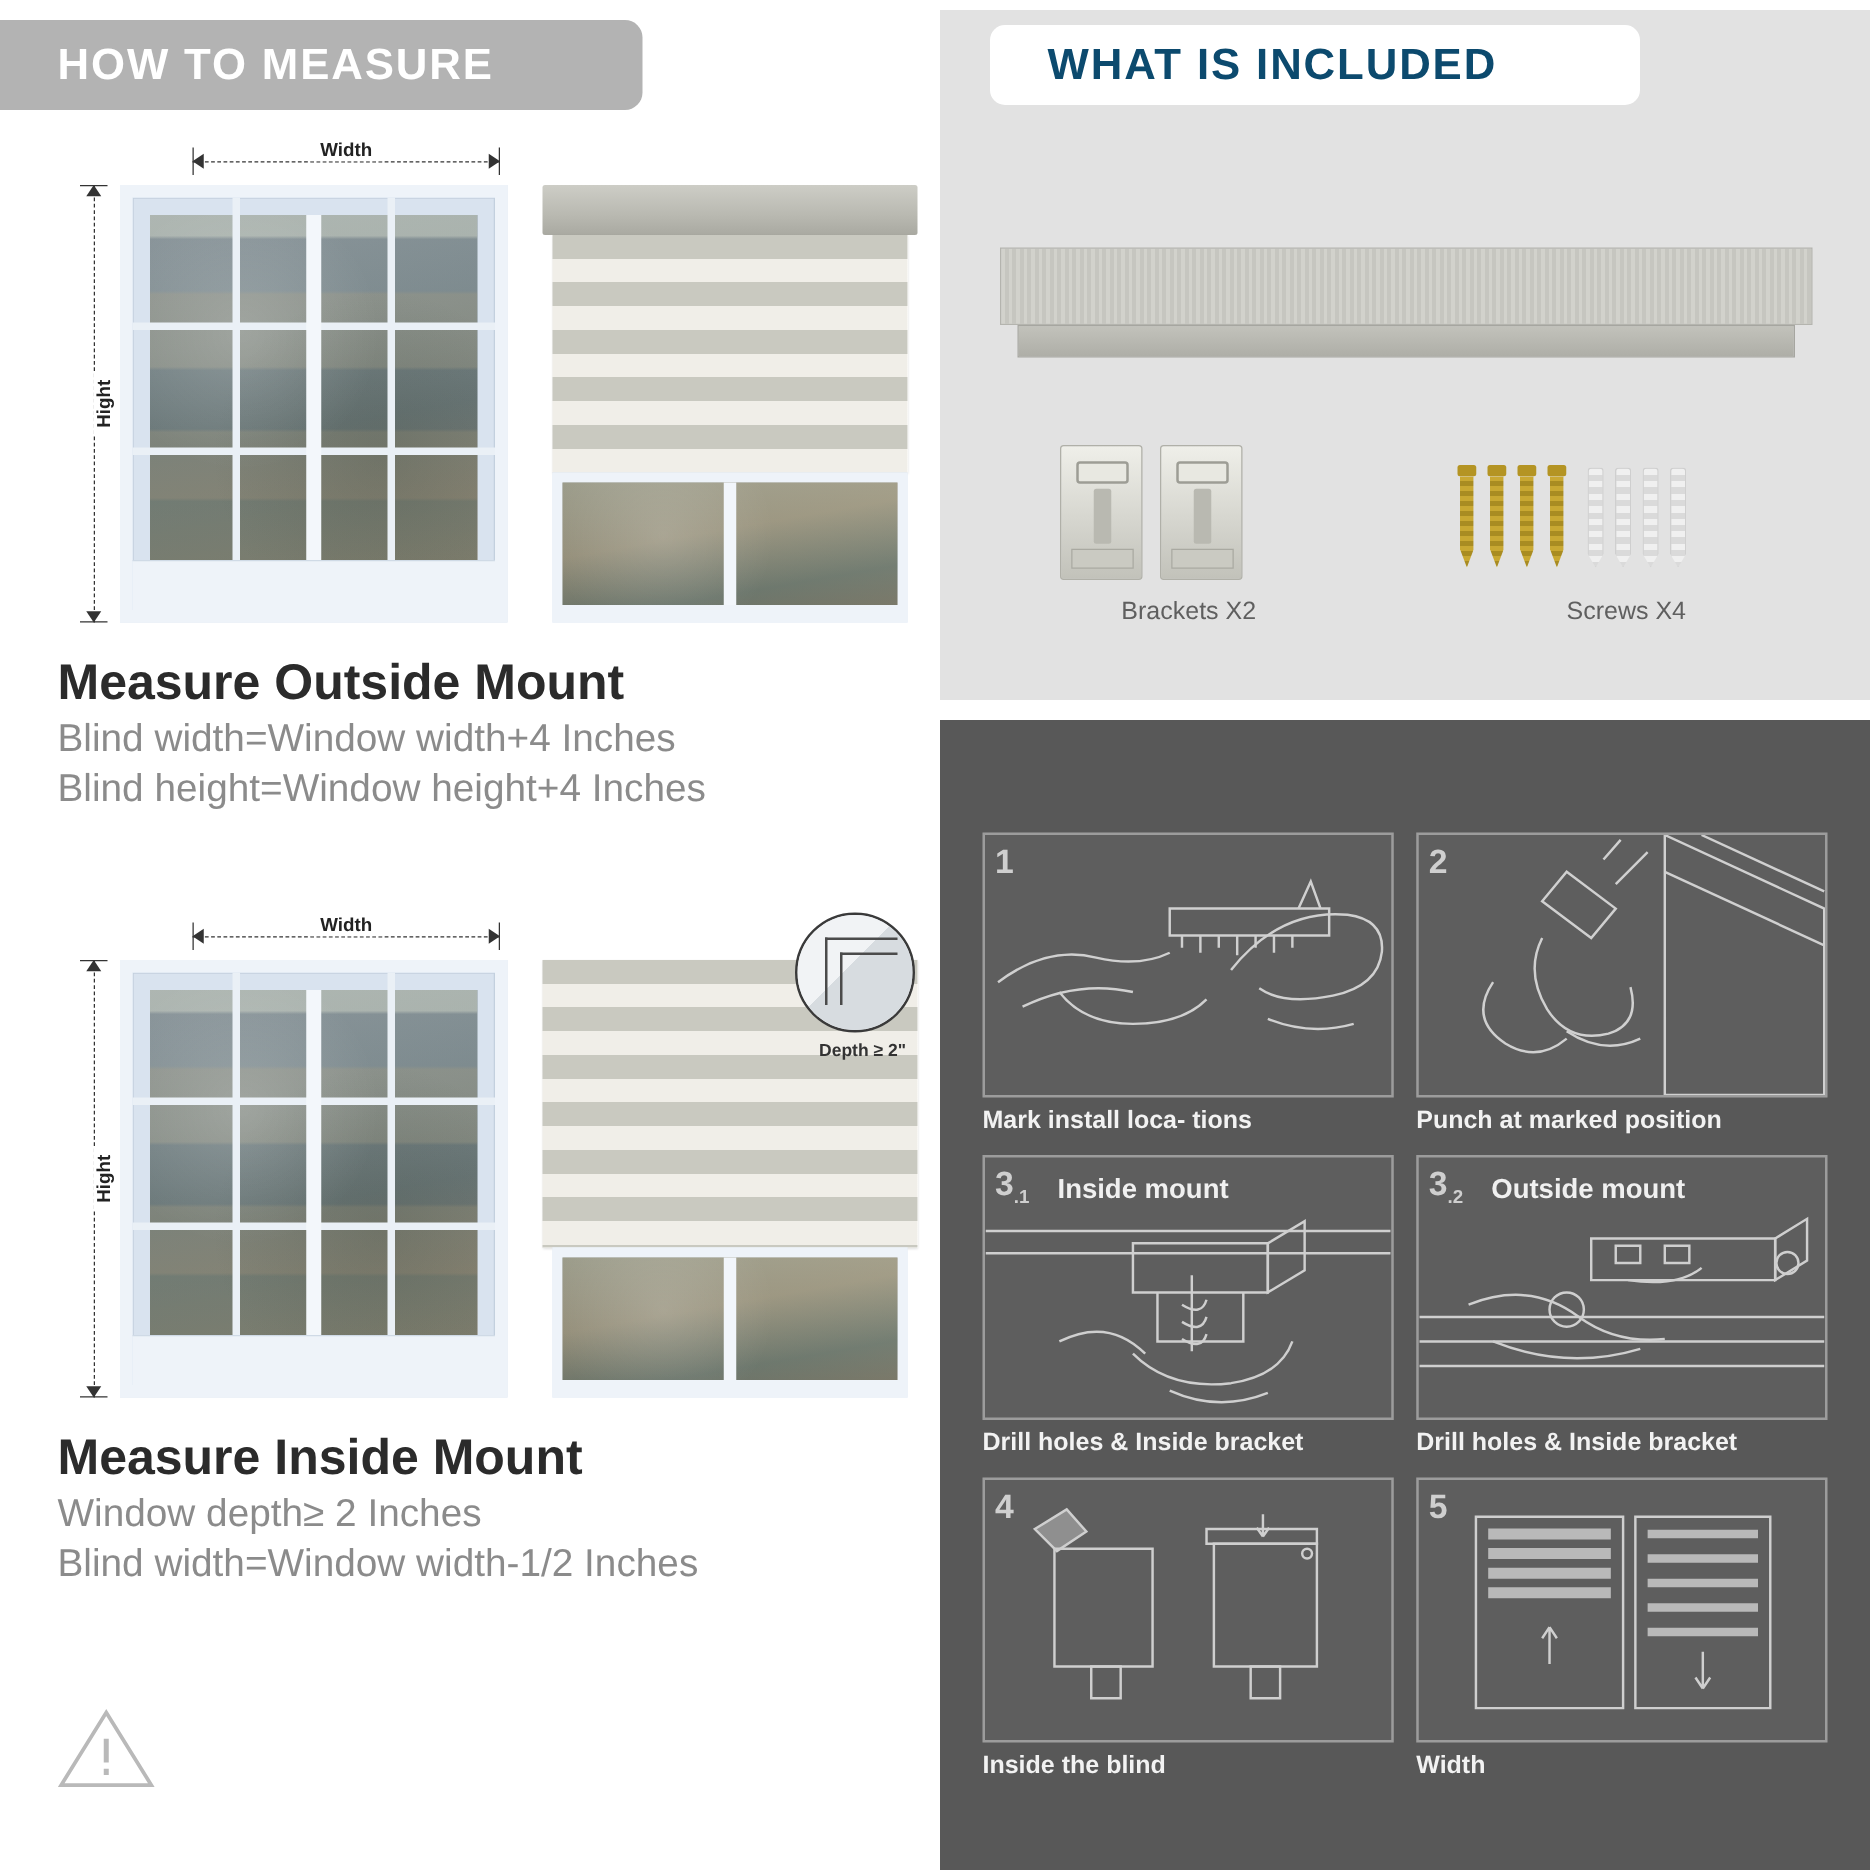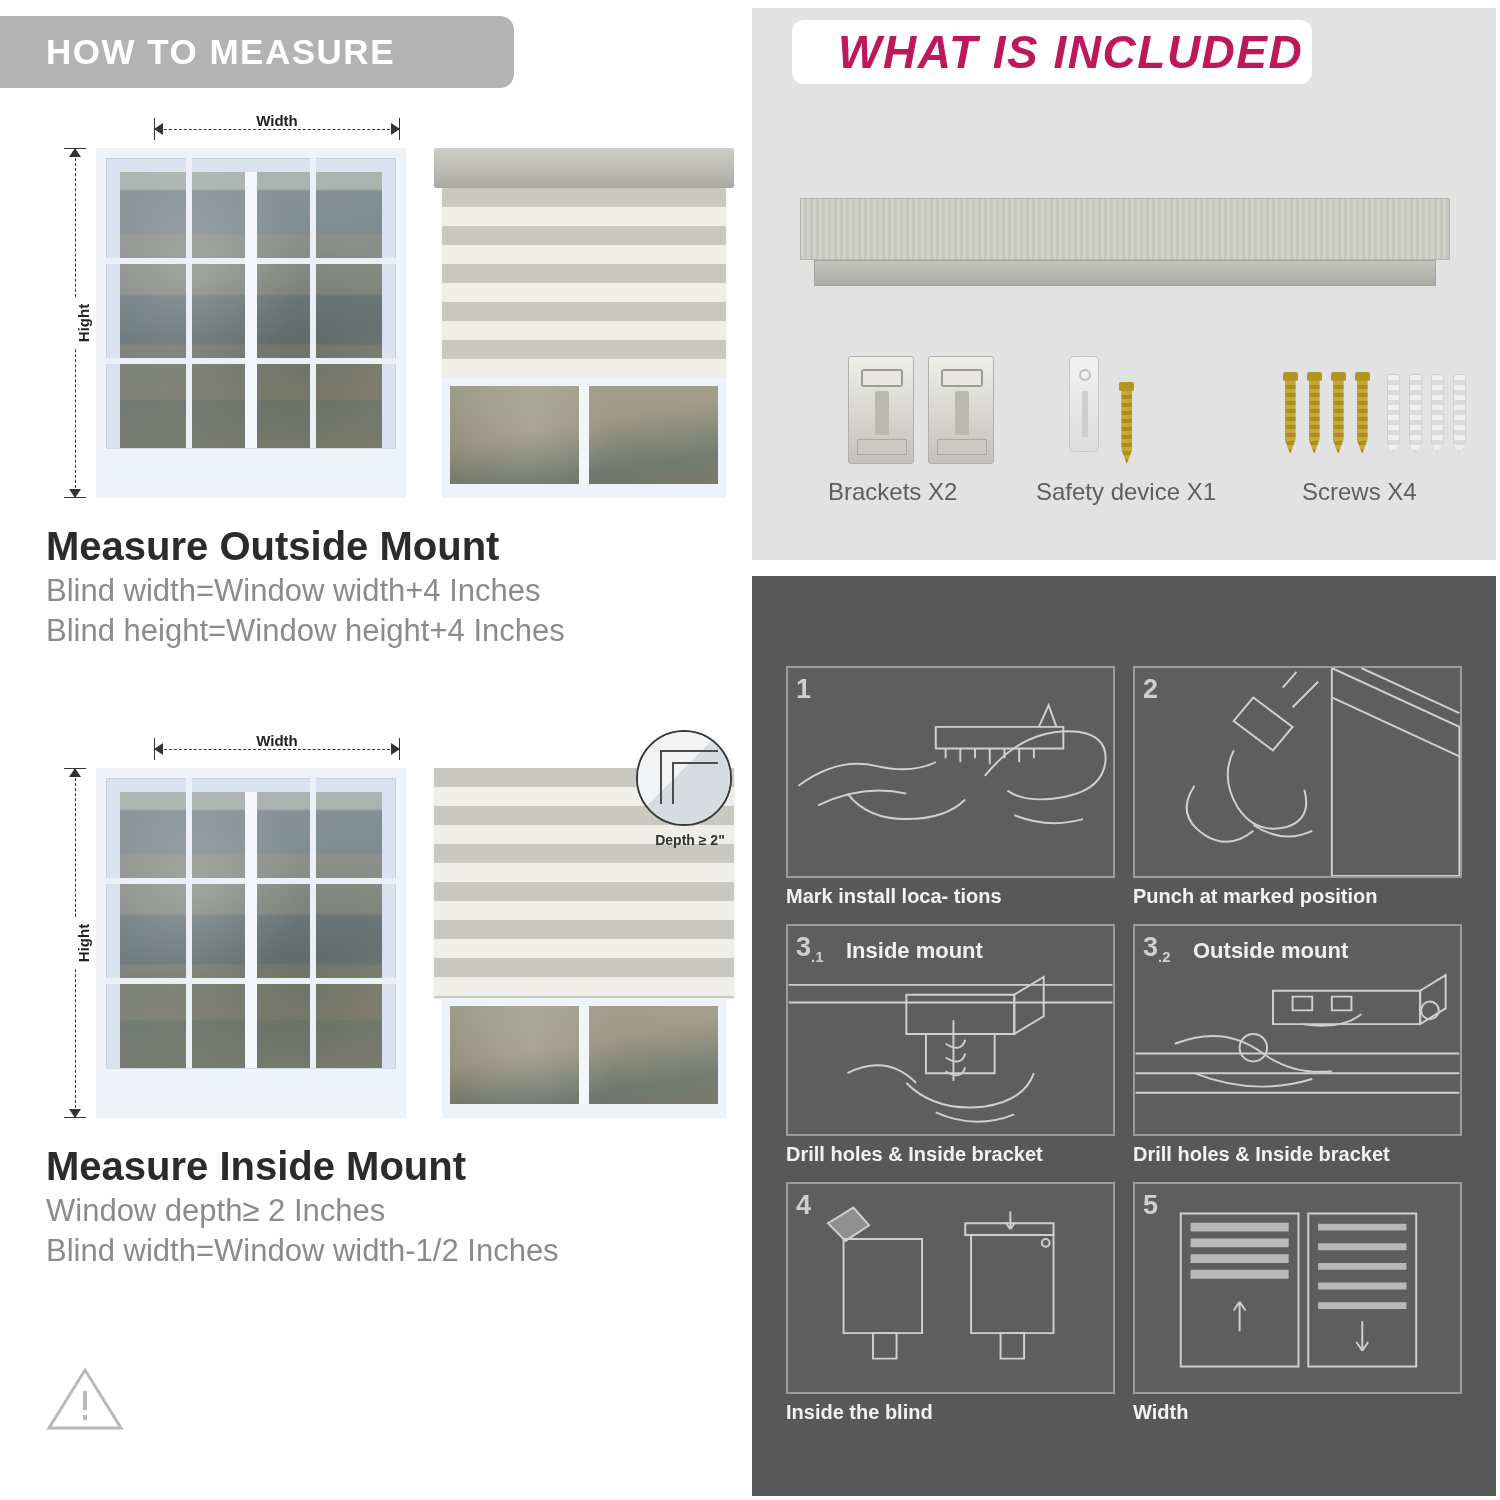--- a/index.html
+++ b/index.html
@@ -205,23 +205,22 @@
   .included-panel {
     position: absolute; left: 4px; top: 8px; width: 744px; height: 552px;
     background: #e2e2e2;
   }
   .banner-right-white {
     position: absolute; left: 40px; top: 12px; width: 520px; height: 64px;
     background: #ffffff; border-radius: 12px;
     display: flex; align-items: center;
   }
   .banner-right-white .banner-text {
-    color: #be185d; font-size: 46px; font-weight: bold; letter-spacing: 1.5px;
+    color: #0c4a6e; font-size: 35px; font-weight: bold; letter-spacing: 1.5px;
     padding-left: 46px;
-    font-style: italic;
   }
   .included-title {
     position: absolute; left: 0; right: 0; top: 130px; text-align: center;
     font-size: 29px; font-weight: bold; color: #6f6f6f;
   }
   .rail-big {
     position: absolute; left: 48px; top: 190px; width: 650px; height: 98px;
   }
   .rail-big .rb-top {
     position: absolute; left: 0; top: 0; width: 650px; height: 62px;
@@ -233,21 +232,21 @@
     background: linear-gradient(180deg,#c2c2bb,#aeaea7);
     border: 1px solid #a6a6a0;
   }
 
   .parts-row {
     position: absolute; left: 24px; top: 330px; width: 700px; height: 200px;
     display: flex;
   }
   .part { flex: 1; position: relative; text-align: center; }
   .part .art { height: 140px; position: relative; }
-  .part .cap { font-size: 24px; color: #5f5f5f; }
+  .part .cap { font-size: 20px; color: #5f5f5f; }
 
   
   .bracket {
     position: absolute; top: 18px; width: 66px; height: 108px;
     background: linear-gradient(180deg,#efefe9,#d6d6cf 55%,#c2c2ba);
     border: 1px solid #b0b0a8; border-radius: 3px;
   }
   .bracket.b1 { left: 72px; }
   .bracket.b2 { left: 152px; }
   .bracket .slot {
@@ -495,33 +494,20 @@
             </div>
             <div class="bracket b2">
               <span class="slot"></span>
               <span class="stem"></span>
               <span class="foot"></span>
             </div>
           </div>
           <div class="cap">Brackets X2</div>
         </div>
 
-        <div class="part">
-          <div class="art">
-            <div class="safety">
-              <span class="hole"></span>
-              <span class="slit"></span>
-            </div>
-            <div class="screw-single screw" style="left:112px;top:44px">
-              <span class="head"></span>
-              <span class="body"></span>
-            </div>
-          </div>
-          <div class="cap">Safety device X1</div>
-        </div>
 
         <div class="part">
           <div class="art">
             <div class="screws-wrap">
               <div class="screw" style="left:8px">
                 <span class="head"></span>
                 <span class="body"></span>
               </div>
               <div class="screw" style="left:32px">
                 <span class="head"></span>

